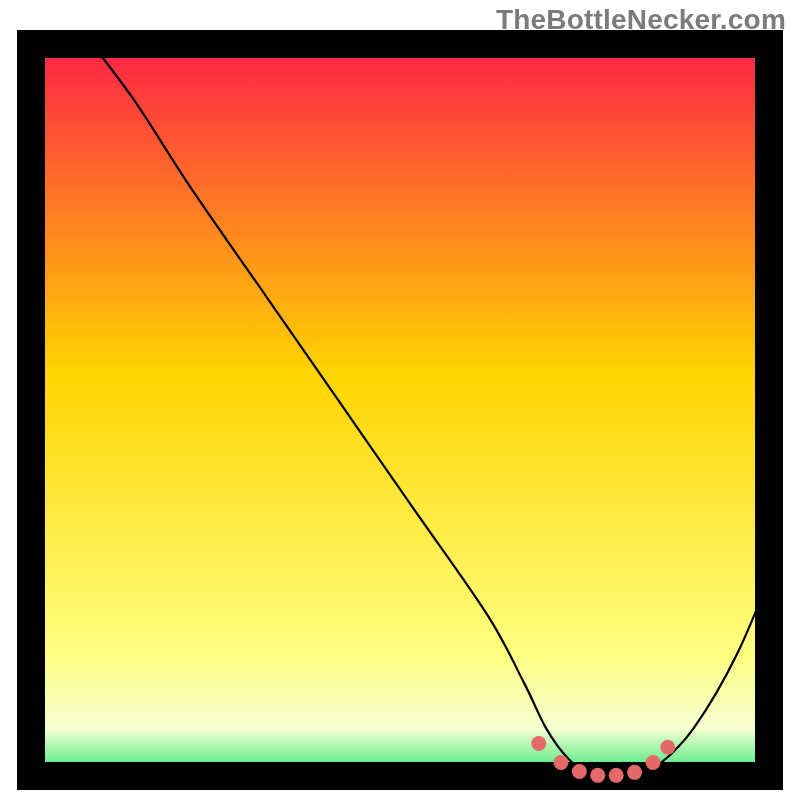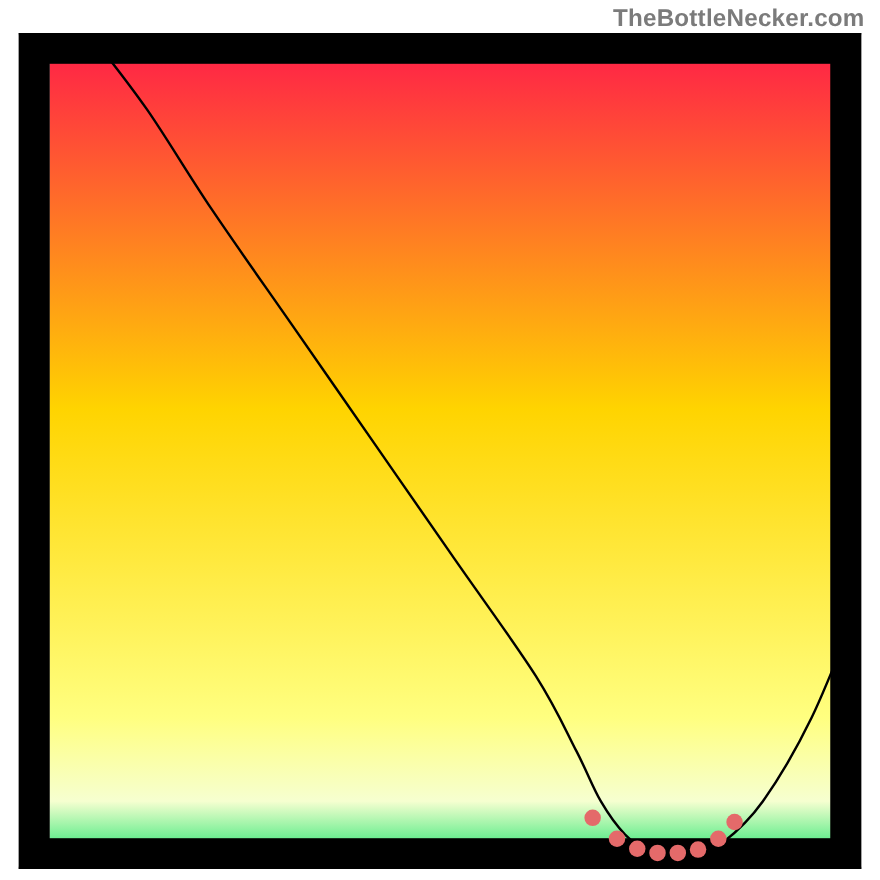--- a/index.html
+++ b/index.html
@@ -11,21 +11,21 @@
   .frame {
     width: 800px;
     height: 800px;
     position: relative;
     background: #fff;
   }
   .attribution {
     position: absolute;
     top: 4px;
     right: 14px;
-    font-size: 22px;
+    font-size: 28px;
     font-weight: bold;
     color: #7b7b7b;
     letter-spacing: 0.2px;
   }
   .plot {
     position: absolute;
     left: 17px;
     top: 30px;
     width: 766px;
     height: 760px;

